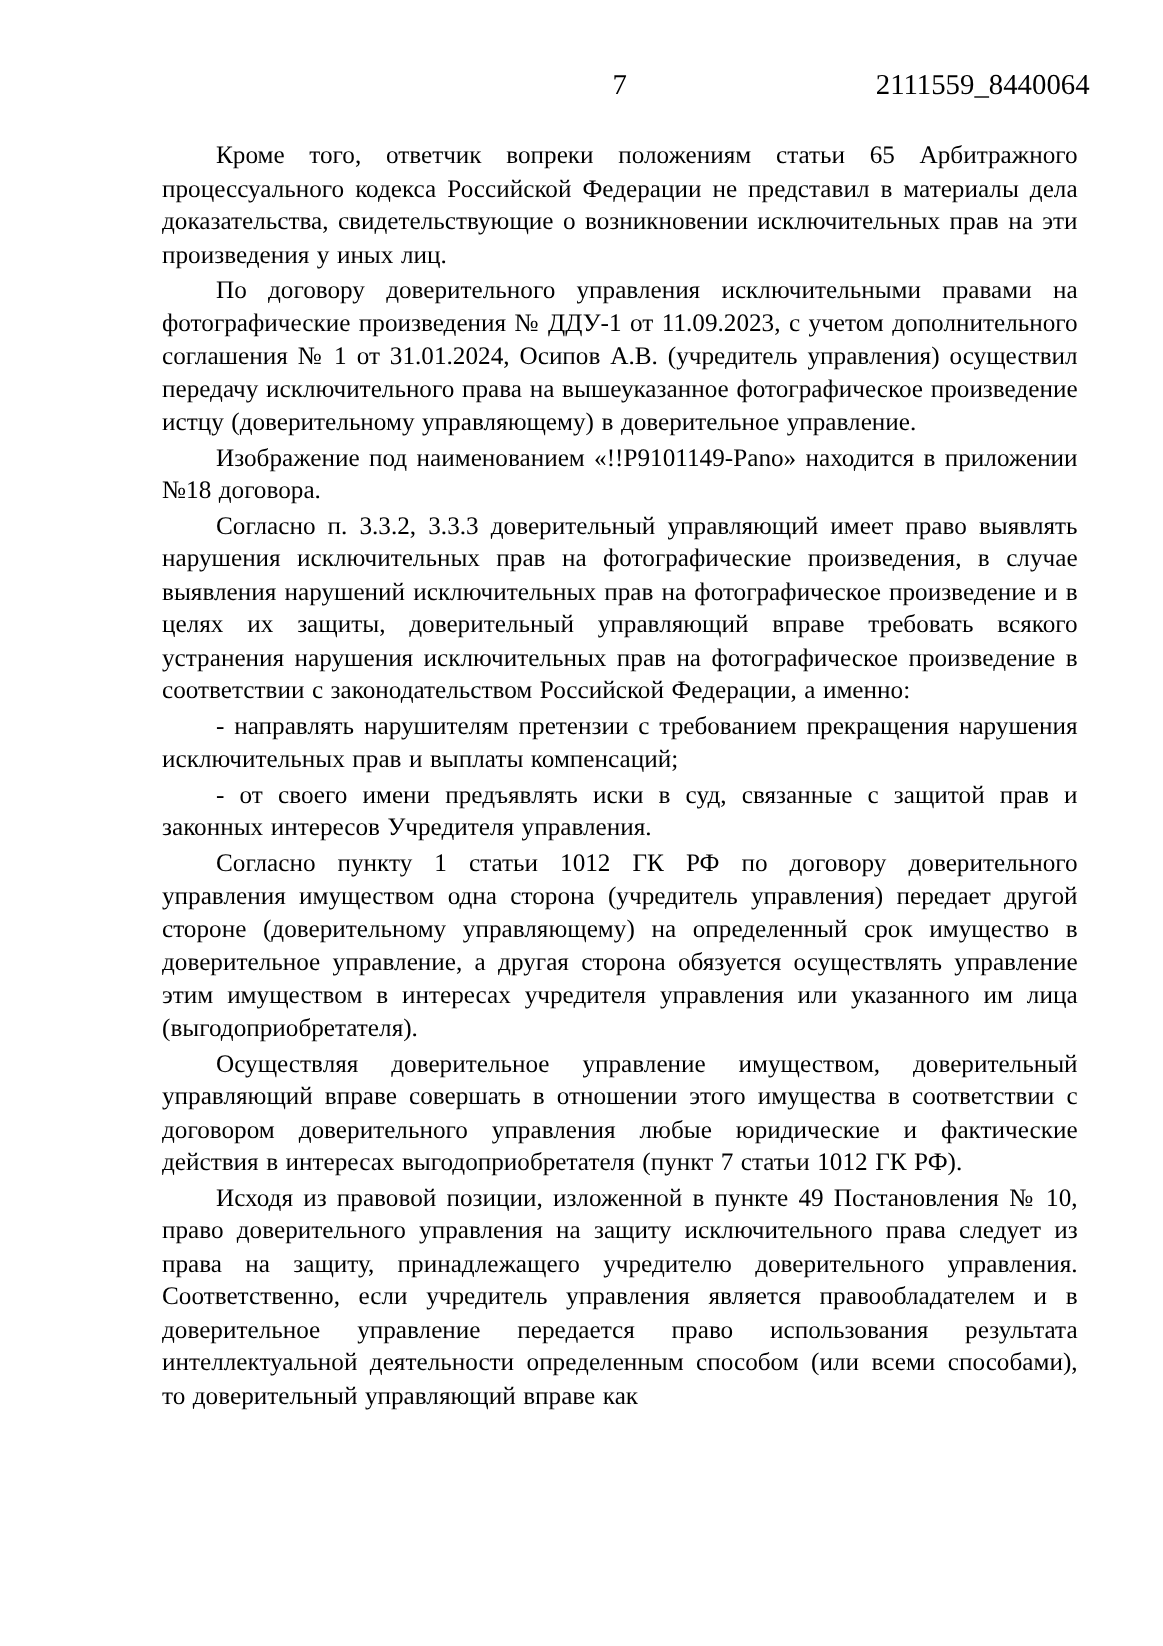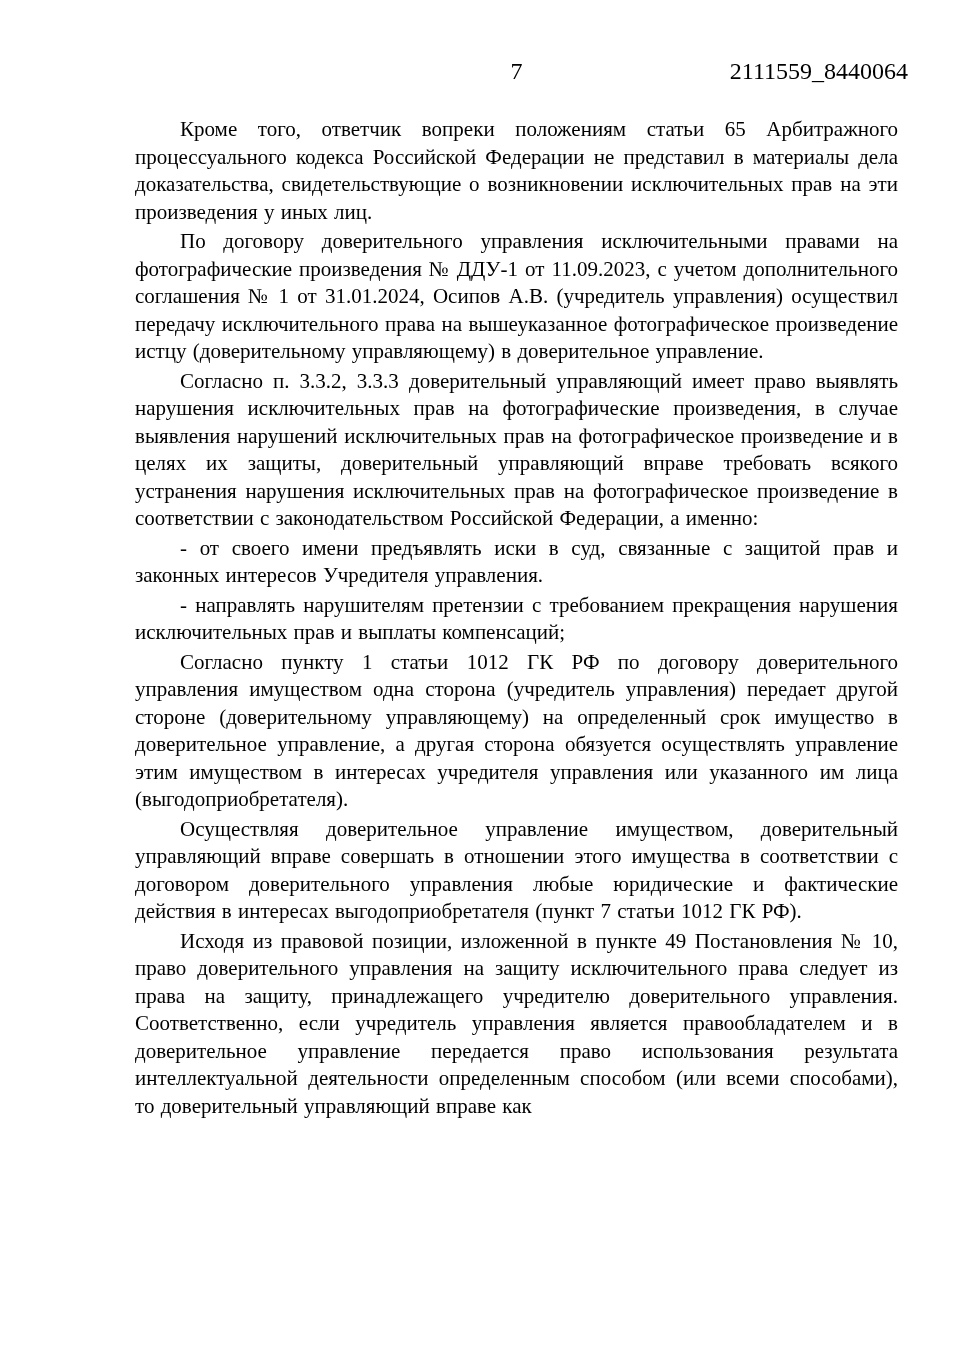--- a/index.html
+++ b/index.html
@@ -57,21 +57,22 @@
 <div class="page">
 
   <div class="page-header">
     <span class="page-number">7</span>
     <span class="case-number">2111559_8440064</span>
   </div>
 
   <div class="document-body">
     <p>Кроме того, ответчик вопреки положениям статьи 65 Арбитражного процессуального кодекса Российской Федерации не представил в материалы дела доказательства, свидетельствующие о возникновении исключительных прав на эти произведения у иных лиц.</p>
     <p>По договору доверительного управления исключительными правами на фотографические произведения № ДДУ-1 от 11.09.2023, с учетом дополнительного соглашения № 1 от 31.01.2024, Осипов А.В. (учредитель управления) осуществил передачу исключительного права на вышеуказанное фотографическое произведение истцу (доверительному управляющему) в доверительное управление.</p>
+    <p>Изображение под наименованием «!!P9101149-Pano» находится в приложении №18 договора.</p>
     <p>Согласно п. 3.3.2, 3.3.3 доверительный управляющий имеет право выявлять нарушения исключительных прав на фотографические произведения, в случае выявления нарушений исключительных прав на фотографическое произведение и в целях их защиты, доверительный управляющий вправе требовать всякого устранения нарушения исключительных прав на фотографическое произведение в соответствии с законодательством Российской Федерации, а именно:</p>
+    <p>- направлять нарушителям претензии с требованием прекращения нарушения исключительных прав и выплаты компенсаций;</p>
     <p>- от своего имени предъявлять иски в суд, связанные с защитой прав и законных интересов Учредителя управления.</p>
-    <p>- направлять нарушителям претензии с требованием прекращения нарушения исключительных прав и выплаты компенсаций;</p>
     <p>Согласно пункту 1 статьи 1012 ГК РФ по договору доверительного управления имуществом одна сторона (учредитель управления) передает другой стороне (доверительному управляющему) на определенный срок имущество в доверительное управление, а другая сторона обязуется осуществлять управление этим имуществом в интересах учредителя управления или указанного им лица (выгодоприобретателя).</p>
     <p>Осуществляя доверительное управление имуществом, доверительный управляющий вправе совершать в отношении этого имущества в соответствии с договором доверительного управления любые юридические и фактические действия в интересах выгодоприобретателя (пункт 7 статьи 1012 ГК РФ).</p>
     <p>Исходя из правовой позиции, изложенной в пункте 49 Постановления № 10, право доверительного управления на защиту исключительного права следует из права на защиту, принадлежащего учредителю доверительного управления. Соответственно, если учредитель управления является правообладателем и в доверительное управление передается право использования результата интеллектуальной деятельности определенным способом (или всеми способами), то доверительный управляющий вправе как</p>
   </div>
 
 </div>
 
 </body></html>

